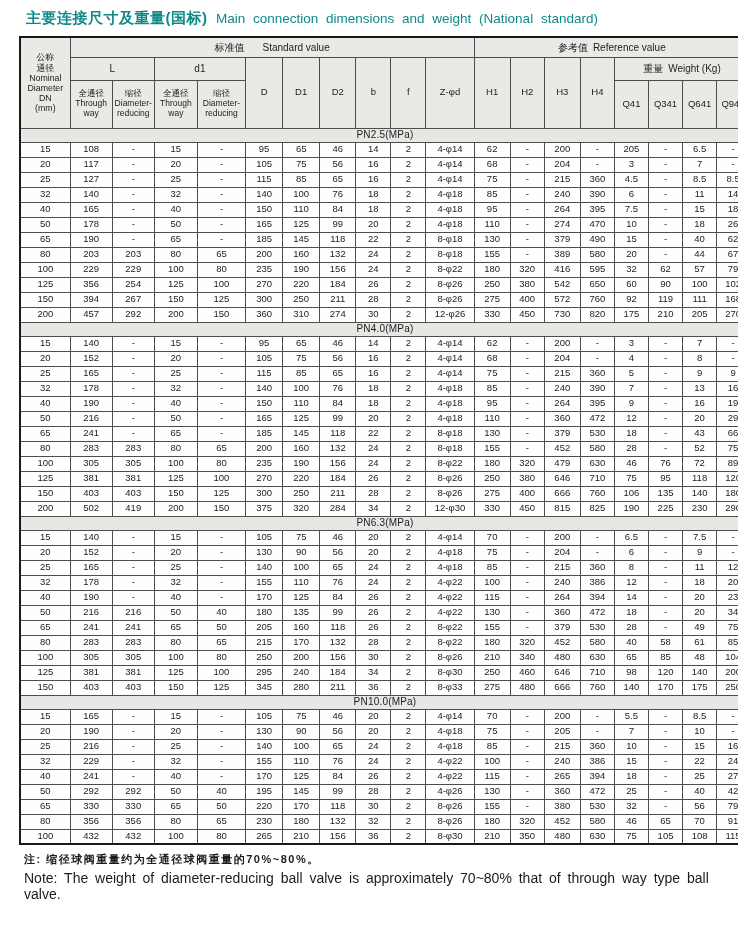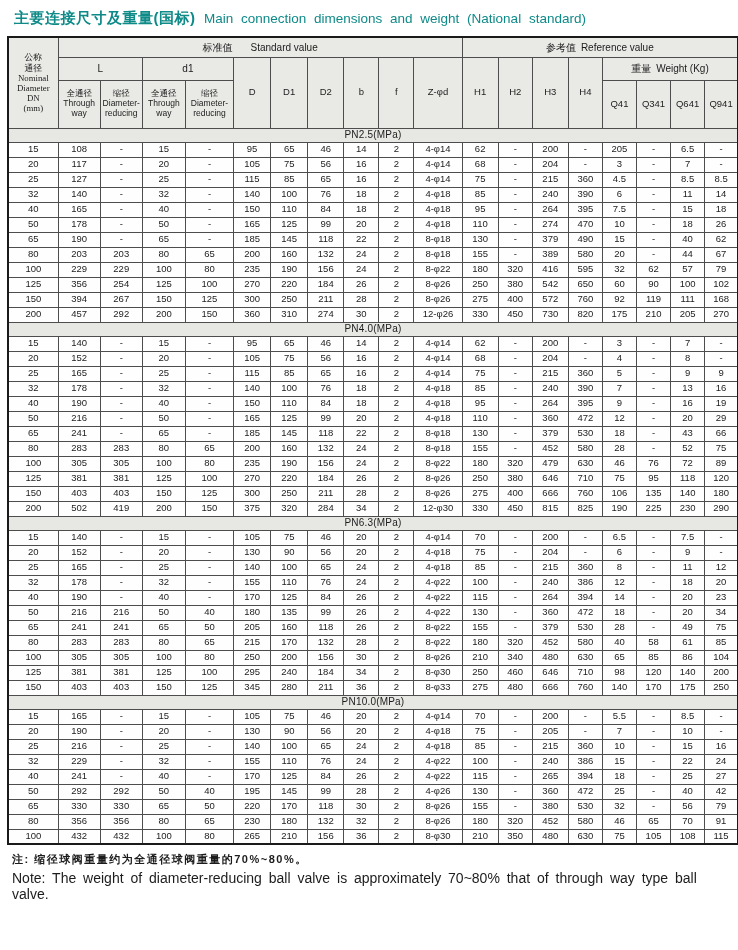--- a/index.html
+++ b/index.html
@@ -10,40 +10,40 @@
     --outer:#1a1a1a;
     --ink:#1c1c1c;
   }
   *{box-sizing:border-box;}
   html,body{margin:0;padding:0;}
   body{
     width:738px;height:950px;background:#fff;
     font-family:"Liberation Sans","DejaVu Sans",sans-serif;
     color:var(--ink);
   }
-  .page{padding:6px 3px 0 7px;}
+  .page{padding:6px 3px 0 19px;}
   .title-bar{margin:3px 0 8px 7px;white-space:nowrap;}
   .title-zh{color:var(--teal);font-weight:bold;font-size:15px;letter-spacing:0.5px;}
   .title-en{color:var(--teal);font-size:13.5px;word-spacing:4px;margin-left:4px;}
   table.spec{
     border-collapse:collapse;table-layout:fixed;width:732px;
     border:2px solid var(--outer);
   }
   table.spec th,table.spec td{
     border:1px solid var(--grid);
     text-align:center;vertical-align:middle;
     padding:0;line-height:1.15;
     font-weight:normal;color:var(--ink);
     overflow:hidden;
   }
   thead th{background:var(--header-fill);}
   .hrow1 th{height:20px;font-size:10px;}
   .hrow2 th{height:23px;font-size:10px;}
   .hrow3 th{height:48px;font-size:8.5px;margin-top:32px;}
-  th.nominal{font-size:8.8px;white-space:pre-line;line-height:1.25;font-family:Liberation Serif, serif;}
+  th.nominal{font-size:8.8px;white-space:pre-line;line-height:1.25;}
   th.subsplit{white-space:pre-line;}
   th.dim{font-size:9.5px;}
   .gap{display:inline-block;width:18px;}
   .gap-sm{display:inline-block;width:5px;}
   tbody td{height:15px;font-size:9.5px;background:#fefefe;}
   tbody tr.band td{
     background:var(--band-fill);font-size:10px;height:14px;letter-spacing:0.2px;margin-left:22px;
   }
   .note{margin:7px 0 0 5px;}
   .note-zh{font-size:11px;letter-spacing:1.5px;margin:0 0 3px 0;font-weight:bold;}
@@ -825,21 +825,21 @@
           <td>156</td>
           <td>30</td>
           <td>2</td>
           <td>8-φ26</td>
           <td>210</td>
           <td>340</td>
           <td>480</td>
           <td>630</td>
           <td>65</td>
           <td>85</td>
-          <td>86</td>
+          <td>48</td>
           <td>104</td>
         </tr>
         <tr>
           <td>125</td>
           <td>381</td>
           <td>381</td>
           <td>125</td>
           <td>100</td>
           <td>295</td>
           <td>240</td>

